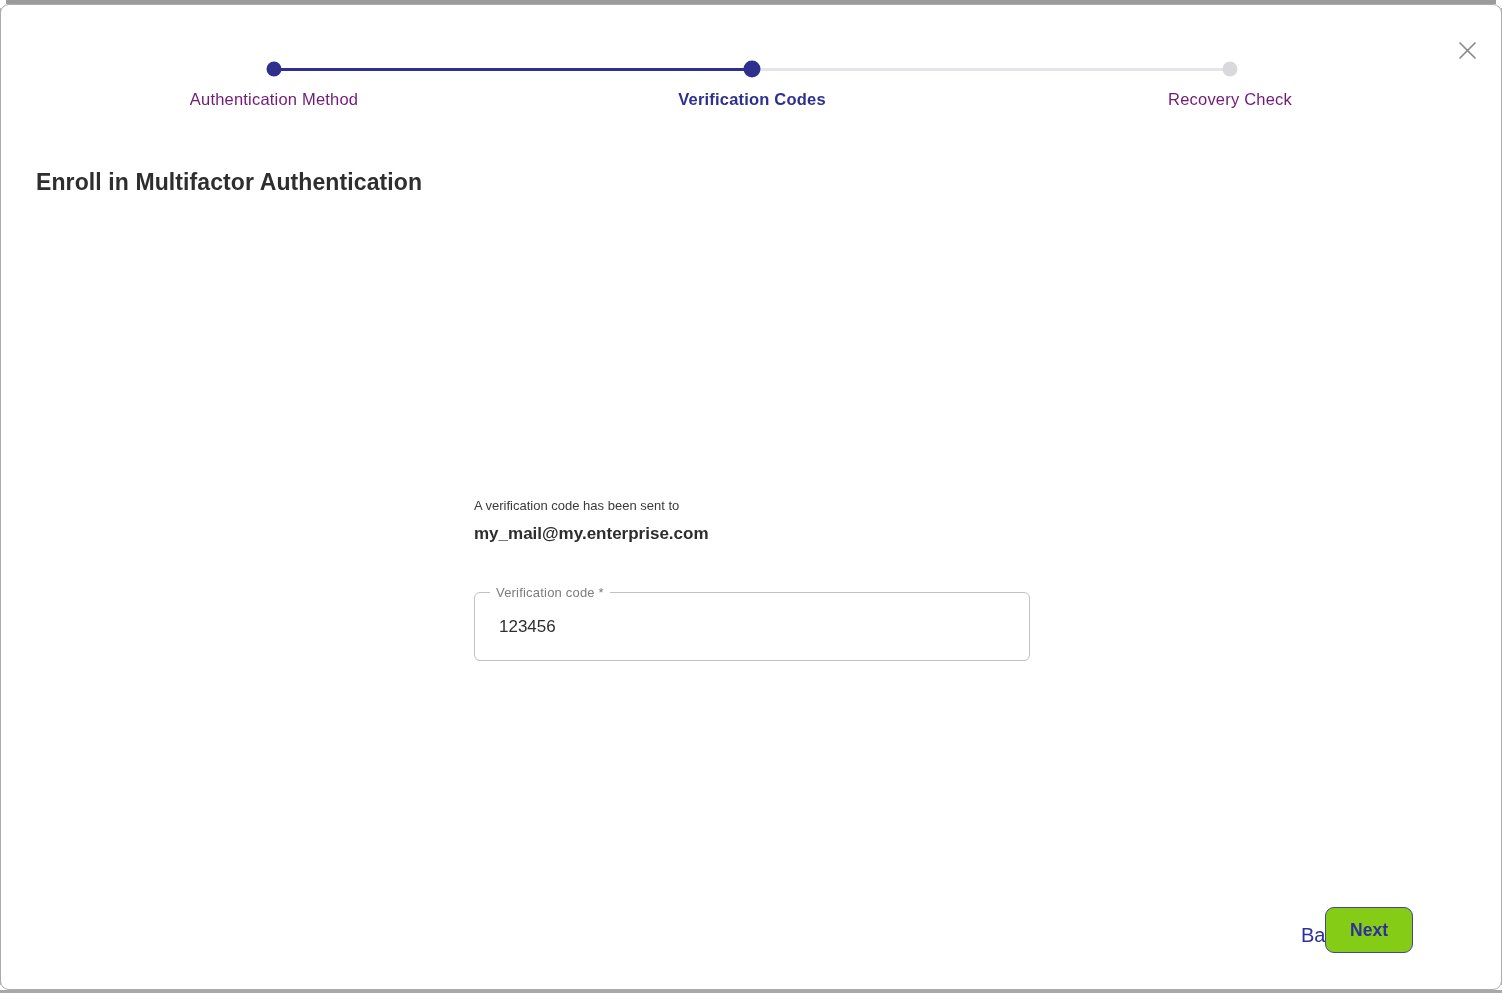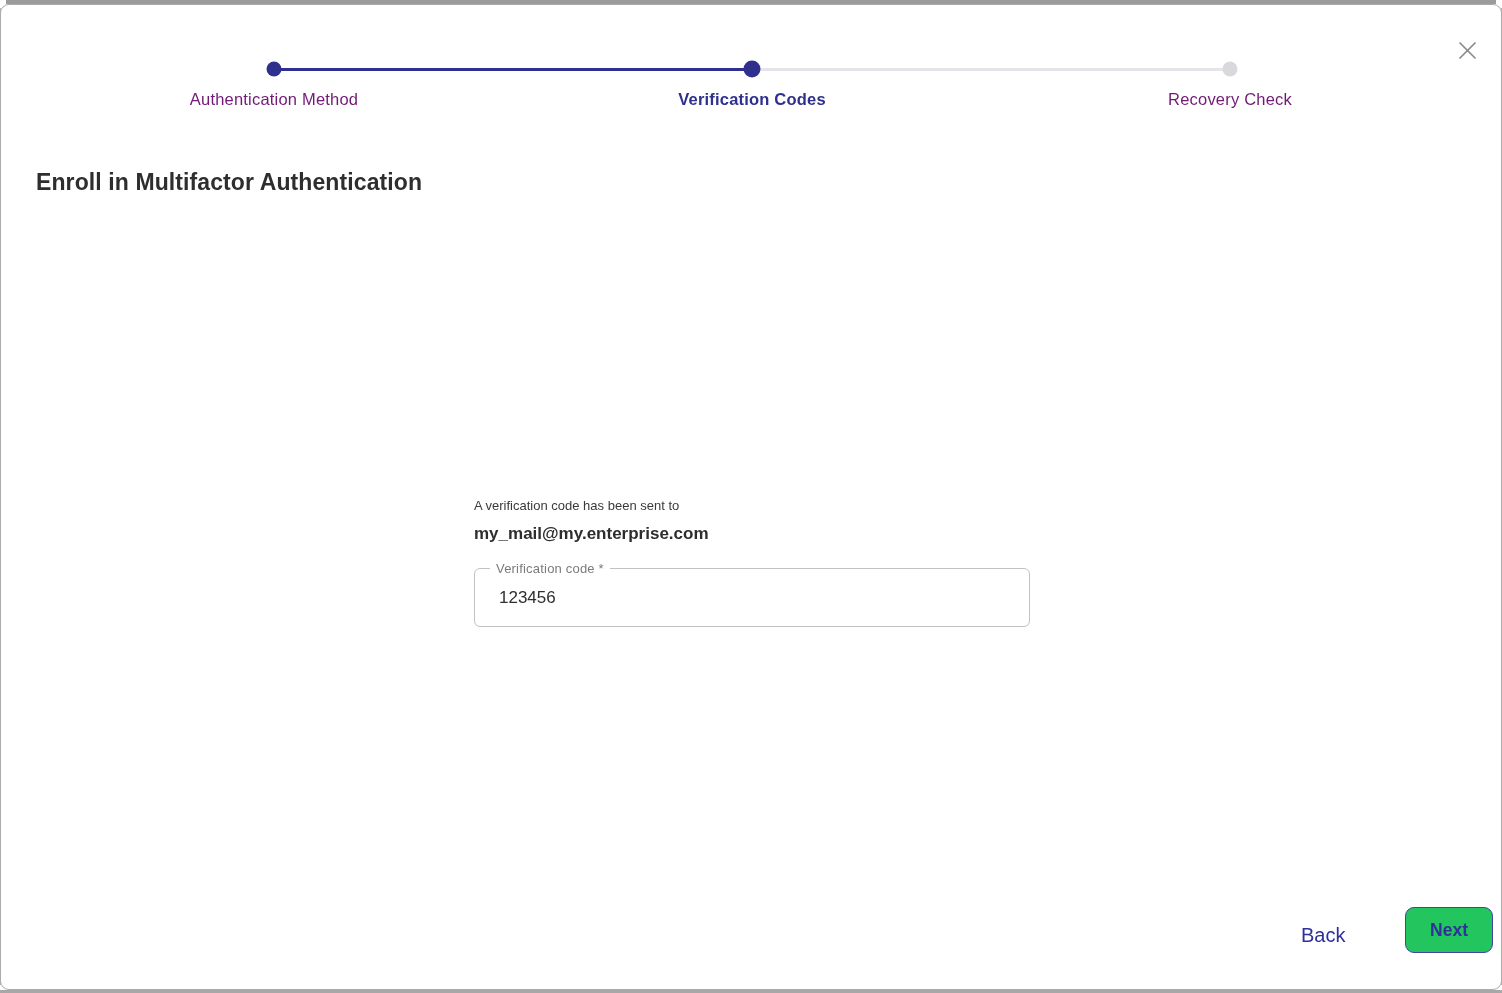--- a/index.html
+++ b/index.html
@@ -68,22 +68,22 @@
     position: absolute; top: 206px; left: 35px;
     font-size: 16.5px; color: #3d3d3d; letter-spacing: 0.1px;
   }
 
   
   .form-area { position: absolute; left: 473px; top: 487px; width: 556px; }
   .sent-line { font-size: 13px; color: #3a3a3a; line-height: 28px; }
   .email-line { font-size: 17px; color: #2d2d2d; font-weight: 700; line-height: 28px; }
   .field-wrap {
     position: relative;
-    margin-top: 20px;
-    width: 556px; height: 59px;
+    margin-top: 44px;
+    width: 556px; height: 69px;
     border: 1px solid #c2c2c2;
     border-radius: 6px;
     background: #fff;
   }
   .field-label {
     position: absolute; top: -8px; left: 15px;
     background: #ffffff;
     padding: 0 6px;
     font-size: 13px; color: #7b7b7b; letter-spacing: 0.2px;
     line-height: 15px;
@@ -99,23 +99,23 @@
 
   
   .back-btn {
     position: absolute; top: 913px; left: 1288px;
     background: none; border: none; cursor: pointer;
     font-family: "Liberation Sans", sans-serif;
     font-size: 20px; font-weight: 400; color: #30309a;
     padding: 6px 12px;
   }
   .next-btn {
-    position: absolute; top: 902px; left: 1404px;
+    position: absolute; top: 902px; left: 1324px;
     width: 88px; height: 46px;
-    background: #22c55e;
+    background: #84cc16;
     border: 1.5px solid #4343a0;
     border-radius: 9px;
     cursor: pointer;
     font-family: "Liberation Sans", sans-serif;
     font-size: 17.5px; font-weight: 700; color: #30309a;
   }
 </style>
 </head>
 <body>
 

